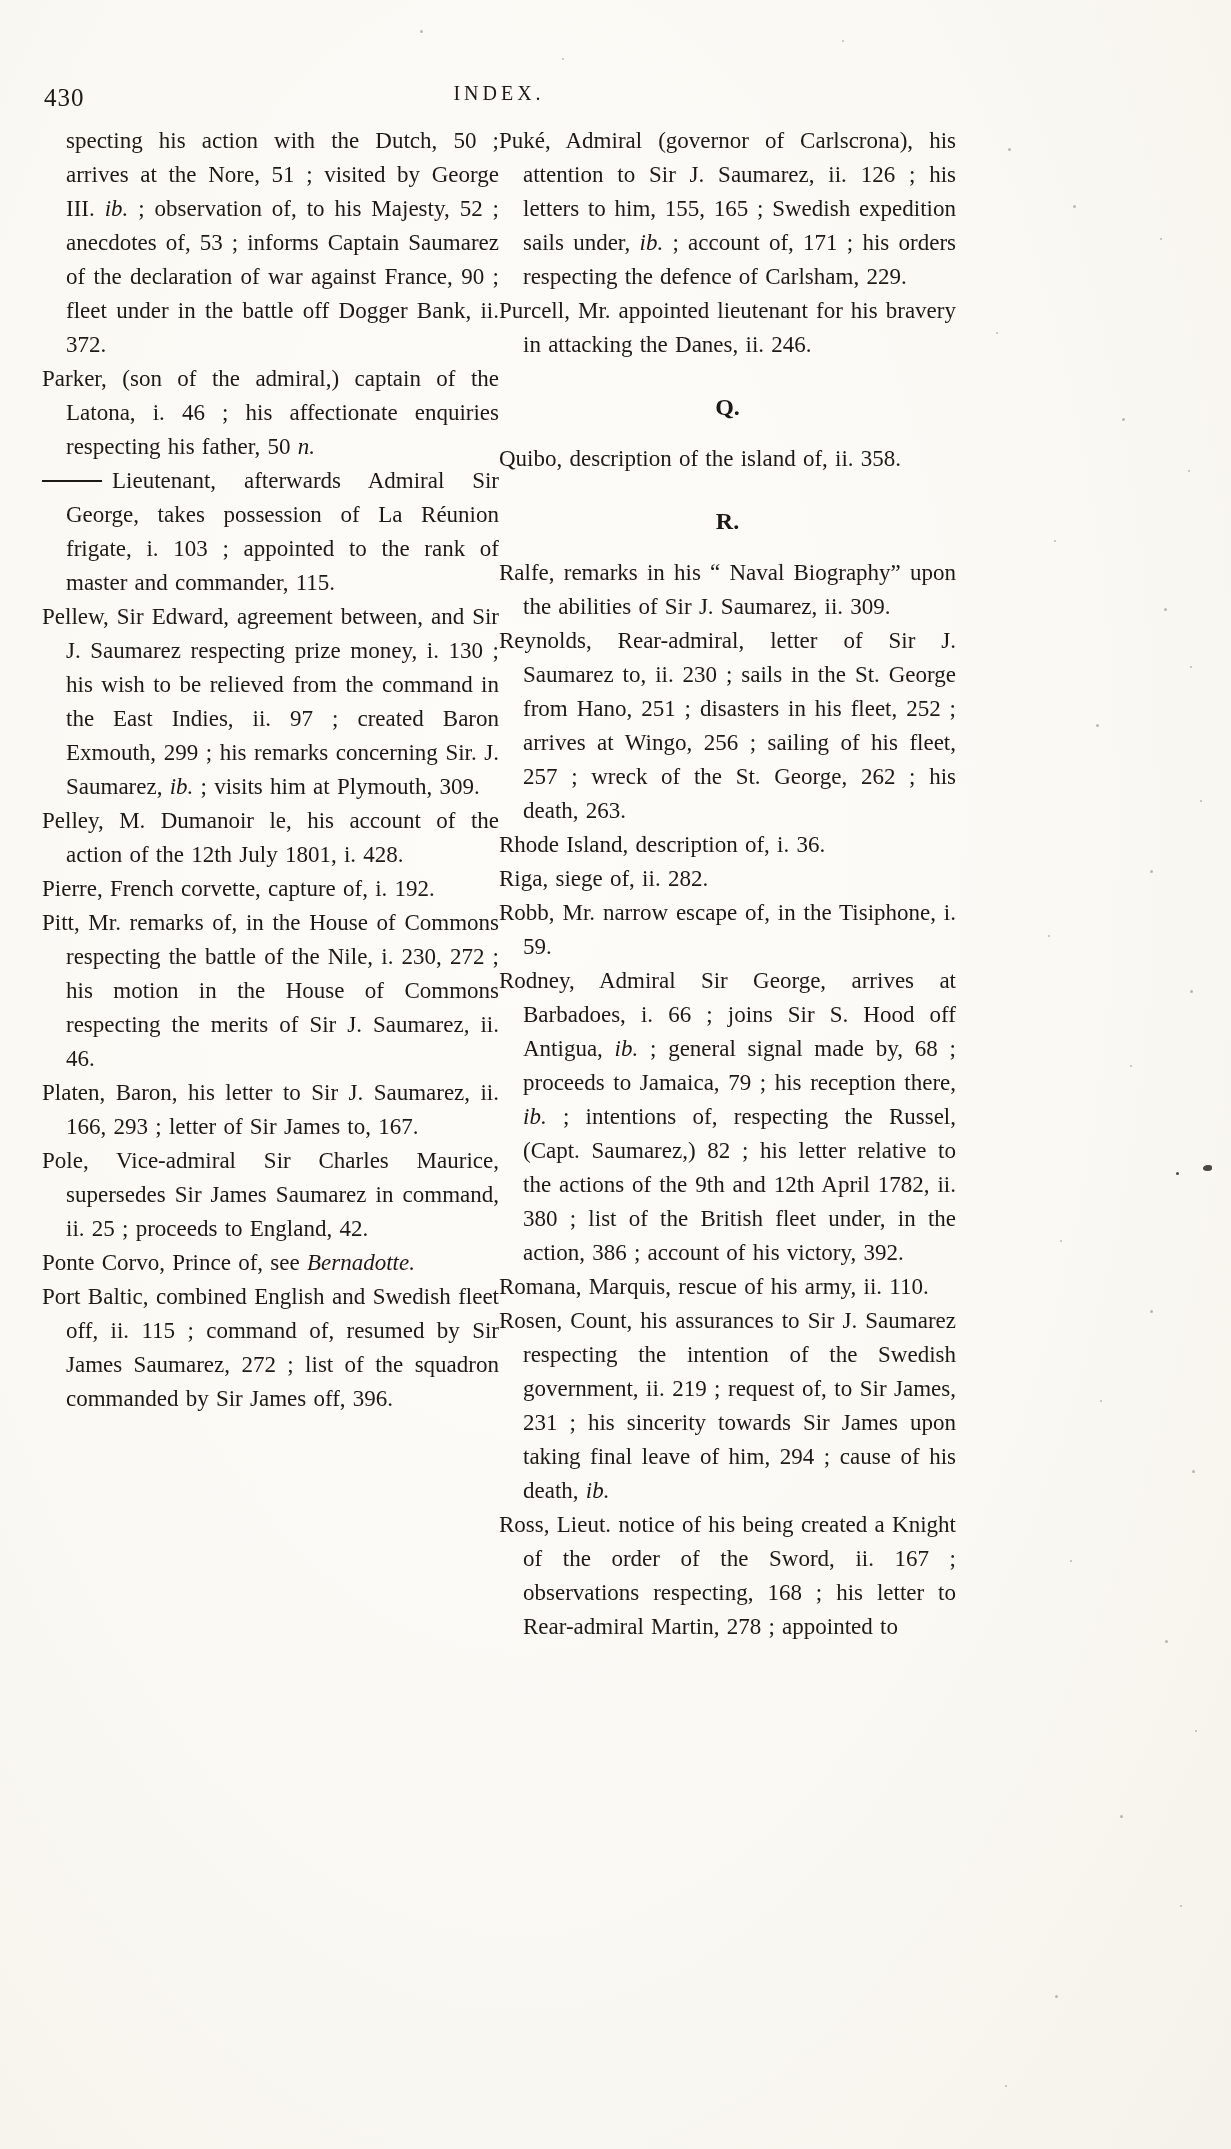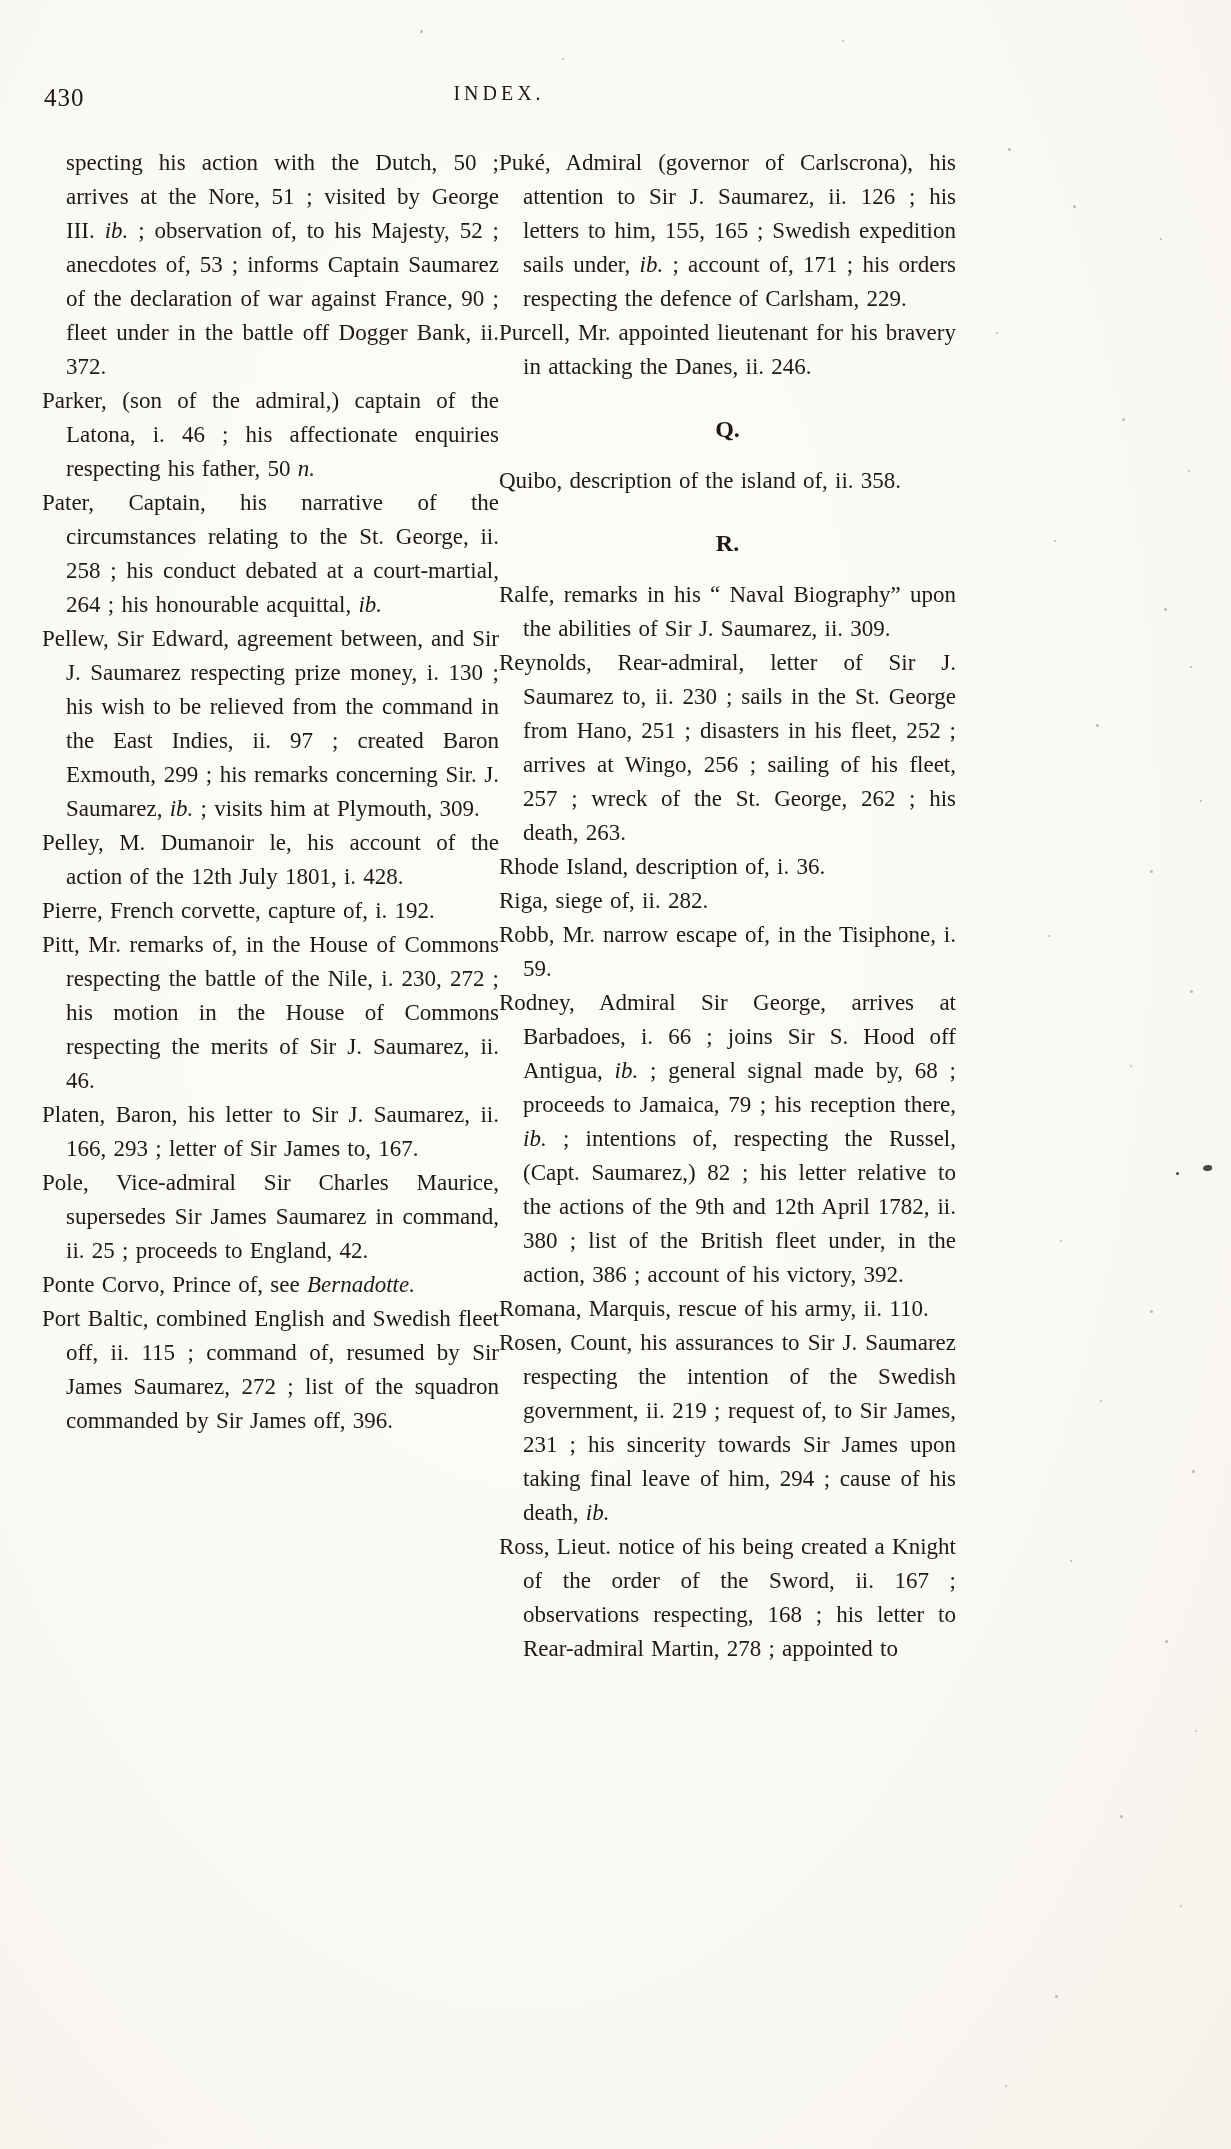--- a/index.html
+++ b/index.html
@@ -13,21 +13,21 @@
     position: relative;
     width: 1231px; height: 2149px;
     background: radial-gradient(ellipse at 42% 38%, #fdfcf9 0%, #fbf9f4 55%, #f4f2ea 100%);
     color: #1d1a16;
     overflow: hidden;
   }
   .text-block { position: absolute; left: 42px; top: 82px; width: 914px; }
   .page-header { position: relative; text-align: center; height: 42px; }
   .page-number { position: absolute; left: 2px; top: 2px; font-size: 25px; letter-spacing: 1px; }
   .running-title { font-size: 20px; letter-spacing: 4px; }
-  .columns { display: flex; margin-top: 22px; }
+  .columns { display: flex; }
   .column { flex: 1 1 0; font-size: 23px; line-height: 34px; }
   .entry {
     margin: 0;
     text-align: justify;
     padding-left: 24px;
     text-indent: -24px;
     word-spacing: 1.5px;
   }
   .entry.continuation { text-indent: 0; }
   .entry.heading {
@@ -84,21 +84,21 @@
   <div class="text-block">
     <header class="page-header">
       <span class="page-number">430</span>
       <span class="running-title">INDEX.</span>
     </header>
 
     <div class="columns">
       <div class="column">
           <p class="entry continuation">specting his action with the Dutch, 50 ; arrives at the Nore, 51 ; visited by George III. <i>ib.</i> ; observation of, to his Majesty, 52 ; anecdotes of, 53 ; informs Captain Saumarez of the declaration of war against France, 90 ; fleet under in the battle off Dogger Bank, ii. 372.</p>
           <p class="entry">Parker, (son of the admiral,) captain of the Latona, i. 46 ; his affectionate enquiries respecting his father, 50 <i>n.</i></p>
-          <p class="entry">Pater, Captain, his narrative of the circumstances relating to the St. George, ii. 258 ; his conduct debated at a court-martial, 264 ; his honourable acquittal, <i>ib.</i></p>
+          <p class="entry"><span class="dash"></span>Lieutenant, afterwards Admiral Sir George, takes possession of La Réunion frigate, i. 103 ; appointed to the rank of master and commander, 115.</p>
           <p class="entry">Pellew, Sir Edward, agreement between, and Sir J. Saumarez respecting prize money, i. 130 ; his wish to be relieved from the command in the East Indies, ii. 97 ; created Baron Exmouth, 299 ; his remarks concerning Sir. J. Saumarez, <i>ib.</i> ; visits him at Plymouth, 309.</p>
           <p class="entry">Pelley, M. Dumanoir le, his account of the action of the 12th July 1801, i. 428.</p>
           <p class="entry">Pierre, French corvette, capture of, i. 192.</p>
           <p class="entry">Pitt, Mr. remarks of, in the House of Commons respecting the battle of the Nile, i. 230, 272 ; his motion in the House of Commons respecting the merits of Sir J. Saumarez, ii. 46.</p>
           <p class="entry">Platen, Baron, his letter to Sir J. Saumarez, ii. 166, 293 ; letter of Sir James to, 167.</p>
           <p class="entry">Pole, Vice-admiral Sir Charles Maurice, supersedes Sir James Saumarez in command, ii. 25 ; proceeds to England, 42.</p>
           <p class="entry">Ponte Corvo, Prince of, see <i>Bernadotte.</i></p>
           <p class="entry">Port Baltic, combined English and Swedish fleet off, ii. 115 ; command of, resumed by Sir James Saumarez, 272 ; list of the squadron commanded by Sir James off, 396.</p>
         </div>
       <div class="column">

